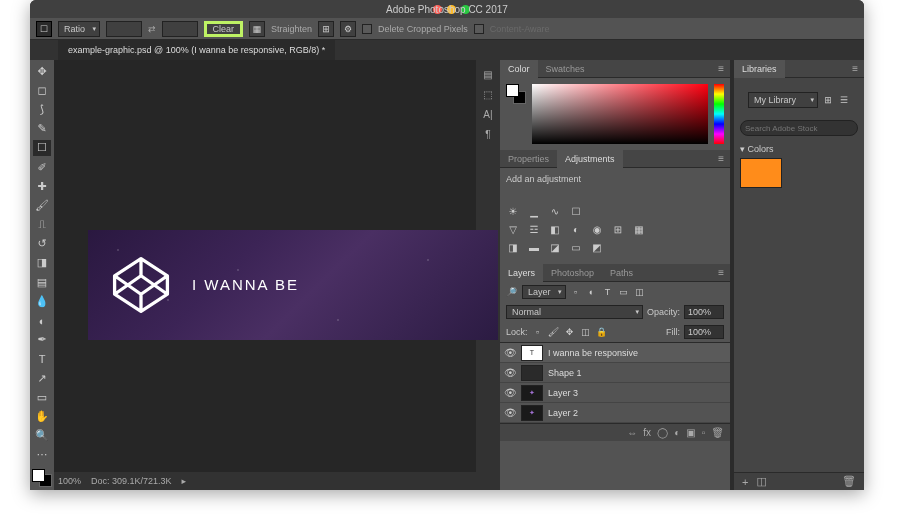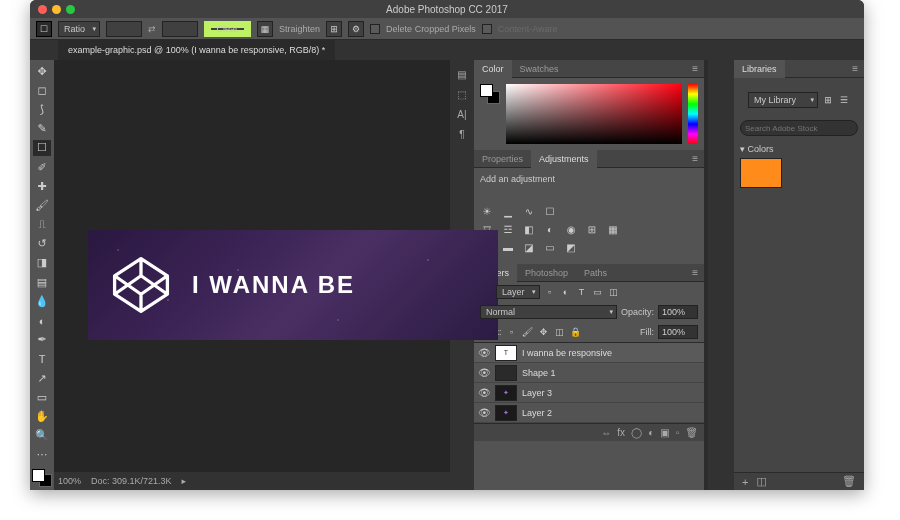--- a/index.html
+++ b/index.html
@@ -1,50 +1,50 @@
 <!DOCTYPE html>
 <html><head>
 <meta charset="utf-8">
 <style>
 * { margin:0; padding:0; box-sizing:border-box; font-family:"Helvetica Neue",Arial,sans-serif; }
 body { background:#fff; width:900px; height:520px; overflow:hidden; }
 .window { position:absolute; left:30px; top:0; width:834px; height:490px; background:#323232; border-radius:6px 6px 0 0; box-shadow:0 4px 18px rgba(0,0,0,.35); display:flex; flex-direction:column; font-size:9px; color:#c8c8c8; }
-.titlebar { height:18px; background:#404040; border-radius:6px 6px 0 0; display:flex; align-items:center; position:relative; }
+.titlebar { height:18px; background:#404040; border-radius:6px 6px 0 0; display:flex; align-items:center; position:relative;justify-content:center; }
 .traffic { display:flex; gap:5px; margin-left:8px; }
 .dot { width:9px; height:9px; border-radius:50%; }
 .red{background:#ff5f57}.yellow{background:#febc2e}.green{background:#28c840}
 .title { position:absolute; left:0; right:0; text-align:center; font-size:10px; color:#ccc; pointer-events:none; }
 .optbar { height:22px; background:#535353; display:flex; align-items:center; padding:0 6px; gap:6px; border-bottom:1px solid #2a2a2a; }
 .sq { width:16px; height:16px; background:#404040; border:1px solid #222; display:flex; align-items:center; justify-content:center; font-size:9px; color:#ccc; }
 .sq.sel{background:#2a2a2a;border-color:#000}
 .dd { height:16px; background:#404040; border:1px solid #222; padding:0 14px 0 5px; display:flex; align-items:center; font-size:9px; position:relative; }
 .dd::after{content:"▾";position:absolute;right:3px;font-size:7px}
-.btn { height:16px; background:#404040; border:7px solid #bef264; padding:0 6px; display:flex; align-items:center; }
+.btn { height:16px; background:#404040; border:3px solid #bef264; padding:0 6px; display:flex; align-items:center; }
 .chk { width:10px; height:10px; background:#5a5a5a; border:1px solid #222; }
 .lbl{color:#aaa}
 .lbl.dim{color:#6a6a6a}
 .doctab { height:20px; background:#323232; display:flex; align-items:flex-start; padding-left:28px; }
 .tab { height:20px; background:#2a2a2a; padding:0 10px; display:flex; align-items:center; font-size:9px; color:#ddd; }
 .body { flex:1; display:flex; min-height:0; }
 .tools { width:24px; background:#535353; display:flex; flex-direction:column; align-items:center; padding:3px 0; gap:3px; }
 .tool { width:18px; height:18px; display:flex; align-items:center; justify-content:center; color:#ccc; font-size:11px; }
 .tool.active{background:#2a2a2a}
 .fgbg{position:relative;width:20px;height:20px;margin-top:3px}
 .fg{position:absolute;width:13px;height:13px;background:#fff;border:1px solid #000;z-index:2}
 .bg{position:absolute;right:0;bottom:0;width:13px;height:13px;background:#000;border:1px solid #666}
 .canvas { flex:1; background:#262626; position:relative; }
 .art { position:absolute; left:34px; top:170px; width:410px; height:110px; background:linear-gradient(135deg,#2a1840 0%,#3c2456 35%,#4a2f63 55%,#2b1b42 100%); display:flex; align-items:center; padding-left:20px; gap:18px; }
 .art::before{content:"";position:absolute;inset:0;background-image:radial-gradient(1px 1px at 30px 20px,#fff,transparent),radial-gradient(1px 1px at 80px 70px,#fff,transparent),radial-gradient(1px 1px at 150px 40px,#fff,transparent),radial-gradient(1px 1px at 250px 90px,#fff,transparent),radial-gradient(1px 1px at 340px 30px,#fff,transparent);opacity:.5}
 .logo svg { width:66px; height:66px; display:block; position:relative; z-index:1; }
-.arttxt { color:#fff; font-size:24px; font-weight:700; letter-spacing:2px; line-height:1.15; z-index:1; }
+.arttxt { color:#fff; font-size:15px; font-weight:400; letter-spacing:2px; line-height:1.15; z-index:1; }
 .status { position:absolute; bottom:0; left:0; right:0; height:18px; background:#323232; display:flex; align-items:center; padding-left:4px; gap:10px; font-size:9px; color:#aaa; }
 .gutter { width:24px; background:#323232; display:flex; flex-direction:column; gap:4px; padding-top:6px; align-items:center; }
 .gi{width:16px;height:16px;display:flex;align-items:center;justify-content:center;color:#aaa;font-size:10px}
 .panels { width:230px; background:#535353; }
-.panels2 { width:130px; background:#454545;margin-left:26px; }
+.panels2 { width:130px; background:#454545; }
 .sep { width:4px; background:#2b2b2b; }
 .phead { height:18px; display:flex; align-items:center; background:#454545; border-bottom:1px solid #2a2a2a; }
 .ptab { padding:0 8px; height:18px; display:flex; align-items:center; font-size:9px; color:#999; }
 .ptab.active{background:#535353;color:#ddd}
 .menu{margin-left:auto;padding:0 6px;font-size:10px;color:#aaa}
 .color-body{padding:6px;display:flex;gap:6px}
 .spectrum{flex:1;height:60px;position:relative;background:linear-gradient(to right,#fff,#ff0010)}
 .spectrum::after{content:"";position:absolute;inset:0;background:linear-gradient(to bottom,transparent,#000)}
 .hue{width:10px;height:60px;background:linear-gradient(#f00,#ff0,#0f0,#0ff,#00f,#f0f,#f00)}
 .adj-body{padding:6px}

